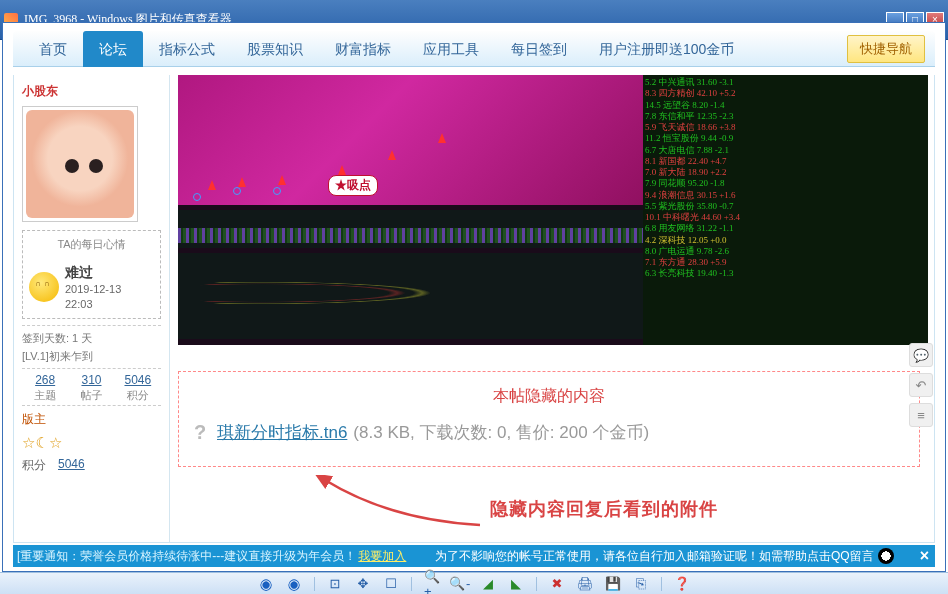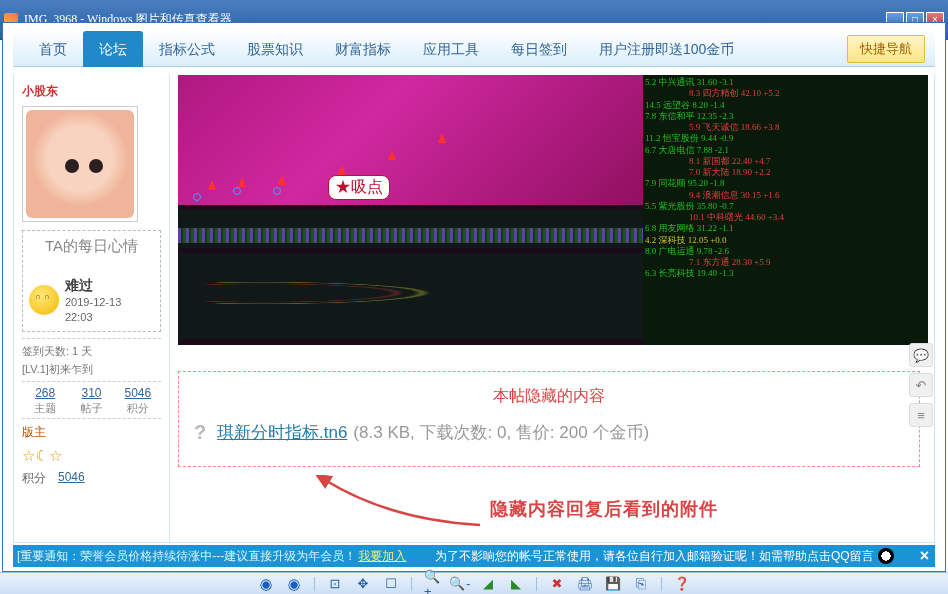--- a/index.html
+++ b/index.html
@@ -25,21 +25,21 @@
 .sidebar .user { color: #cc3333; font-weight: bold; margin-bottom: 6px; }
 .avatar { width: 116px; height: 116px; border: 1px solid #ccc; padding: 3px; margin-bottom: 8px; position: relative; background: #fff; overflow: hidden; }
 .avatar::after { content:""; position:absolute; left:3px; top:3px; right:3px; bottom:3px; background: radial-gradient(circle at 50% 45%, #f8d4c0 40%, #f0b49a 60%), #d0935f; border-radius: 6px; }
 .face { position:absolute; left:0; top:0; right:0; bottom:0; }
 .face::before { content:""; position:absolute; left:20px; top:8px; width:80px; height:45px; background:#2a2020; border-radius:50% 50% 40% 40%; }
 .face::after { content:""; position:absolute; left:32px; top:35px; width:56px; height:60px; background:#f8d4c0; border-radius:50%; }
 .eye { position:absolute; top:52px; width:14px; height:14px; background:#2a2020; border-radius:50%; z-index:2; }
 .eye.l { left:42px; } .eye.r { left:66px; }
 
 .moodbox { border: 1px dashed #bbb; padding: 6px 4px; text-align: center; margin-bottom: 6px; }
-.moodbox .t { color: #888; font-size: 15px; margin-bottom: 20px; }
+.moodbox .t { color: #888; font-size: 11px; margin-bottom: 11px; }
 .moodrow { display: flex; align-items: center; gap: 6px; padding: 0 2px; }
 .moodface { width: 30px; height: 30px; background: radial-gradient(circle at 40% 35%,#ffe87a,#f5b800); border-radius: 50%; position: relative; }
 .moodface::after { content:"∩∩"; position:absolute; left:0; width:100%; top:7px; font-size:8px; color:#805000; letter-spacing:3px; text-align:center; }
 .moodinfo { text-align: left; font-size: 12px; line-height: 1.35; }
 .moodinfo .mname { font-size: 14px; font-weight: bold; color: #444; }
 .moodinfo .mdate { font-size: 11px; color: #666; }
 
 .statsline { color: #777; font-size: 11px; padding: 5px 0 3px 0; border-top: 1px dashed #ccc; }
 .lvline { color: #777; font-size: 11px; padding: 0 0 4px 0; }
 .numrow { display: flex; text-align: center; border-top: 1px dashed #ccc; border-bottom: 1px dashed #ccc; padding: 4px 0 2px 0; }
@@ -50,26 +50,26 @@
 .icons { padding: 3px 0; font-size: 15px; }
 .pointsrow { display: flex; gap: 12px; color: #666; padding-top: 2px; }
 .pointsrow .pn { color: #336699; text-decoration: underline; cursor: pointer; }
 
 .main { flex: 1; position: relative; background: #fff; padding: 0 0 0 6px; }
 
 .chartimg { position: absolute; left: 8px; right: 6px; top: 0; height: 270px; background: #1a0b1a; overflow: hidden; }
 .chartimg::before { content:""; position:absolute; left:0; top:0; width:62%; height:130px; background: linear-gradient(135deg,#b01880 0%,#d028a0 40%,#901060 100%); }
 .stockwall { position:absolute; right:0; top:0; width:38%; height:100%; background:#0a1a0a; font-family: SimSun; font-size: 9px; line-height: 1.25; padding: 2px; overflow: hidden; }
 .stockwall .r { white-space: nowrap; }
-.stockwall .gr { color:#20c020; } .stockwall .rd { color:#e04040;margin-left:44px; } .stockwall .yl { color:#d0c030; }
+.stockwall .gr { color:#20c020; } .stockwall .rd { color:#e04040; } .stockwall .yl { color:#d0c030; }
 .subchart { position:absolute; left:0; top:135px; width:62%; height:38px; background:#101818; }
 .subchart::after{ content:""; position:absolute; left:0; right:0; top:18px; height:15px; background: repeating-linear-gradient(90deg,#6040a0 0 3px,#103a10 3px 5px,#205020 5px 8px);}
 .oscil { position:absolute; left:0; top:178px; width:62%; height:86px; background:#101818; }
 .oscil::before { content:""; position:absolute; left:10px; top:20px; width:80%; height:40px; background: radial-gradient(ellipse at 20% 50%, transparent 30%, rgba(200,50,50,0.4) 32%, transparent 34%), radial-gradient(ellipse at 20% 50%, transparent 36%, rgba(200,200,50,0.4) 38%, transparent 40%); border-radius: 50%; }
-.annot { position:absolute; left:150px; top:100px; background:#fff; color:#c01030; font-size:16px; padding:1px 6px; border-radius:8px; border:1px solid #c01030; }
+.annot { position:absolute; left:150px; top:100px; background:#fff; color:#c01030; font-size:12px; padding:1px 6px; border-radius:8px; border:1px solid #c01030;font-weight:bold; }
 .arrowup { position:absolute; width:0; height:0; border-left:4px solid transparent; border-right:4px solid transparent; border-bottom:10px solid #ff3030; }
 .a1{left:30px;top:105px;} .a2{left:60px;top:102px;} .a3{left:100px;top:100px;} .a4{left:160px;top:90px;} .a5{left:210px;top:75px;} .a6{left:260px;top:58px;}
 .dot { position:absolute; width:8px; height:8px; border:1px solid #40a0ff; border-radius:50%; background:transparent; }
 .d1{left:15px;top:118px;} .d2{left:55px;top:112px;} .d3{left:95px;top:112px;}
 
 .hiddenbox { position: absolute; left: 8px; right: 14px; top: 296px; border: 1px dashed #ff8888; padding: 14px 10px 22px 10px; }
 .hiddenbox .htitle { text-align: center; color: #d94444; font-size: 16px; margin-bottom: 14px; }
 .attrow { display: flex; align-items: center; gap: 6px; font-size: 17px; color: #888; }
 .attrow .qmark { width: 22px; height: 22px; display: flex; align-items: center; justify-content: center; color: #bbb; font-size: 20px; font-weight: bold; }
 .attrow .fname { color: #2a7aaa; text-decoration: underline; cursor: pointer; }

